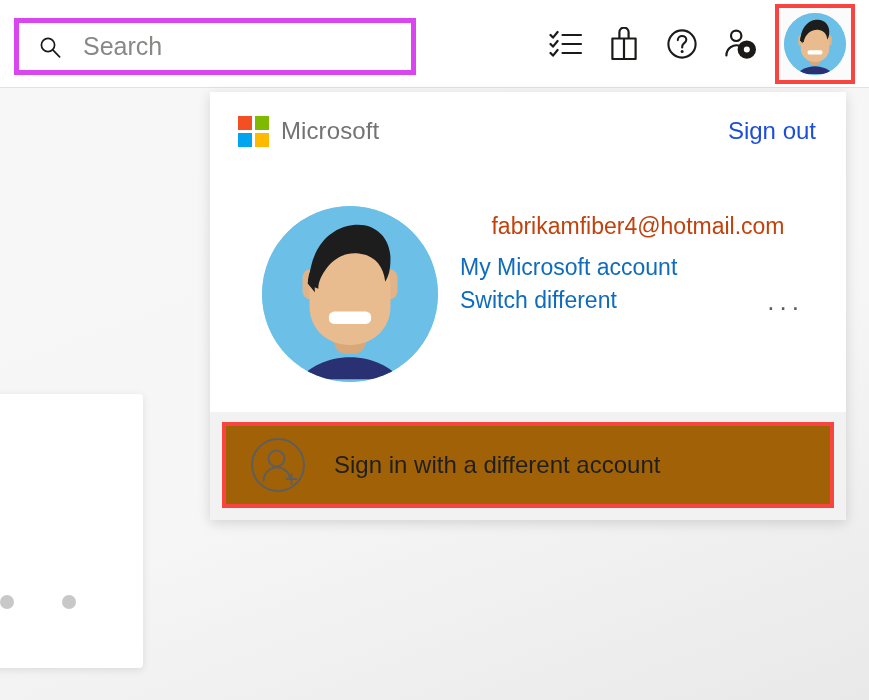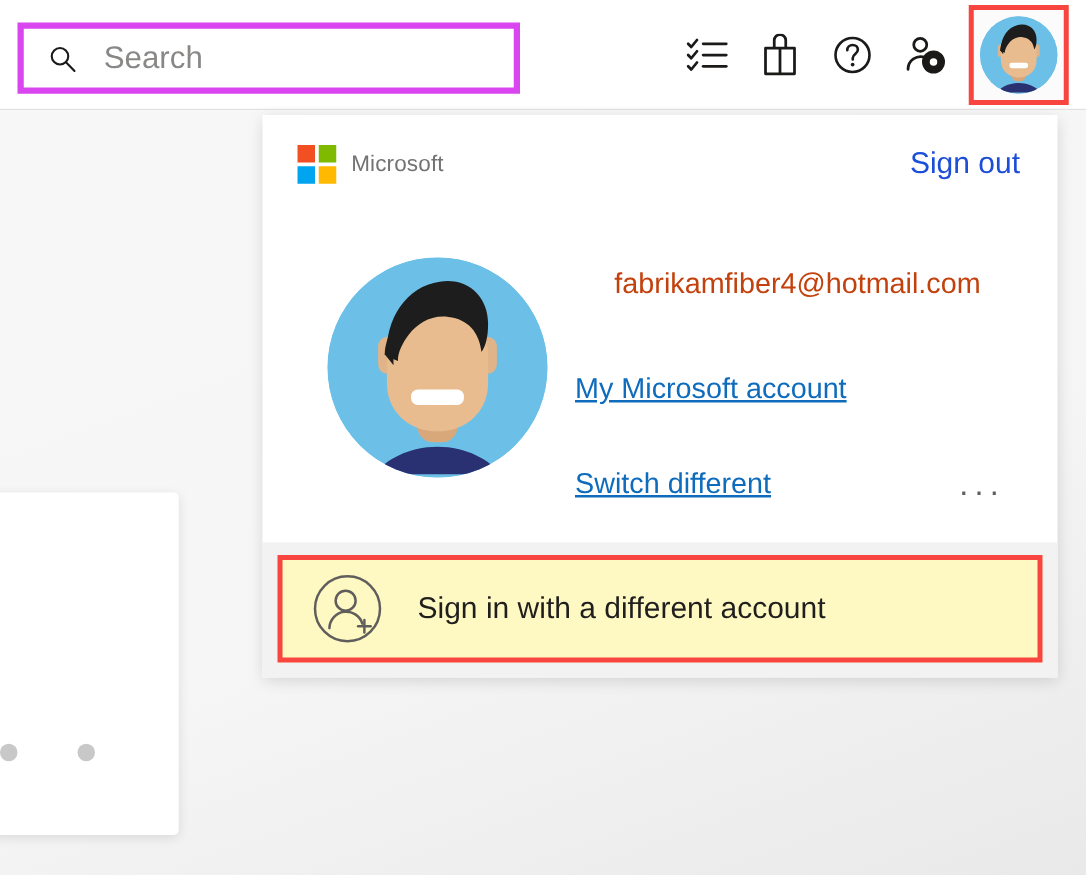--- a/index.html
+++ b/index.html
@@ -164,21 +164,21 @@
   .ms-squares {
     width: 31px;
     height: 31px;
     display: grid;
     grid-template-columns: 14px 14px;
     grid-template-rows: 14px 14px;
     gap: 3px;
   }
   .sq { display: block; }
   .ms-wordmark {
-    font-size: 18px;
+    font-size: 24px;
     color: #737373;
     letter-spacing: 0.1px;
   }
   .signout-link {
     font-size: 24px;
     color: #1d4ed8;
     cursor: pointer;
     white-space: nowrap;
   }
 
@@ -209,25 +209,23 @@
   .user-email {
     font-size: 23px;
     color: #c2410c;
     line-height: 1.3;
     margin-bottom: 9px;
     text-align: center;
   }
   .panel-link {
     font-size: 23px;
     color: #0f6cbd;
-    text-decoration: underline;
     line-height: 1.45;
     display: inline-block;
     cursor: pointer;
-    margin-top: 43px;
   }
   .link-row {
     display: flex;
     align-items: flex-end;
     justify-content: space-between;
   }
   .ellipsis-btn {
     color: #605e5c;
     font-size: 26px;
     letter-spacing: 5px;
@@ -242,21 +240,21 @@
     padding: 10px 0 12px 0;
   }
   .switch-account-highlight {
     box-sizing: border-box;
     border: 4px solid #f8453f;
     margin: 0 12px;
     height: 86px;
     display: flex;
     align-items: center;
     padding-left: 18px;
-    background: #fef9c3;
+    background: #a16207;
     cursor: pointer;
   }
   .person-add-icon {
     width: 68px;
     height: 68px;
     flex: 0 0 68px;
     color: #605e5c;
   }
   .person-add-icon svg { display: block; }
   .switch-account-label {

